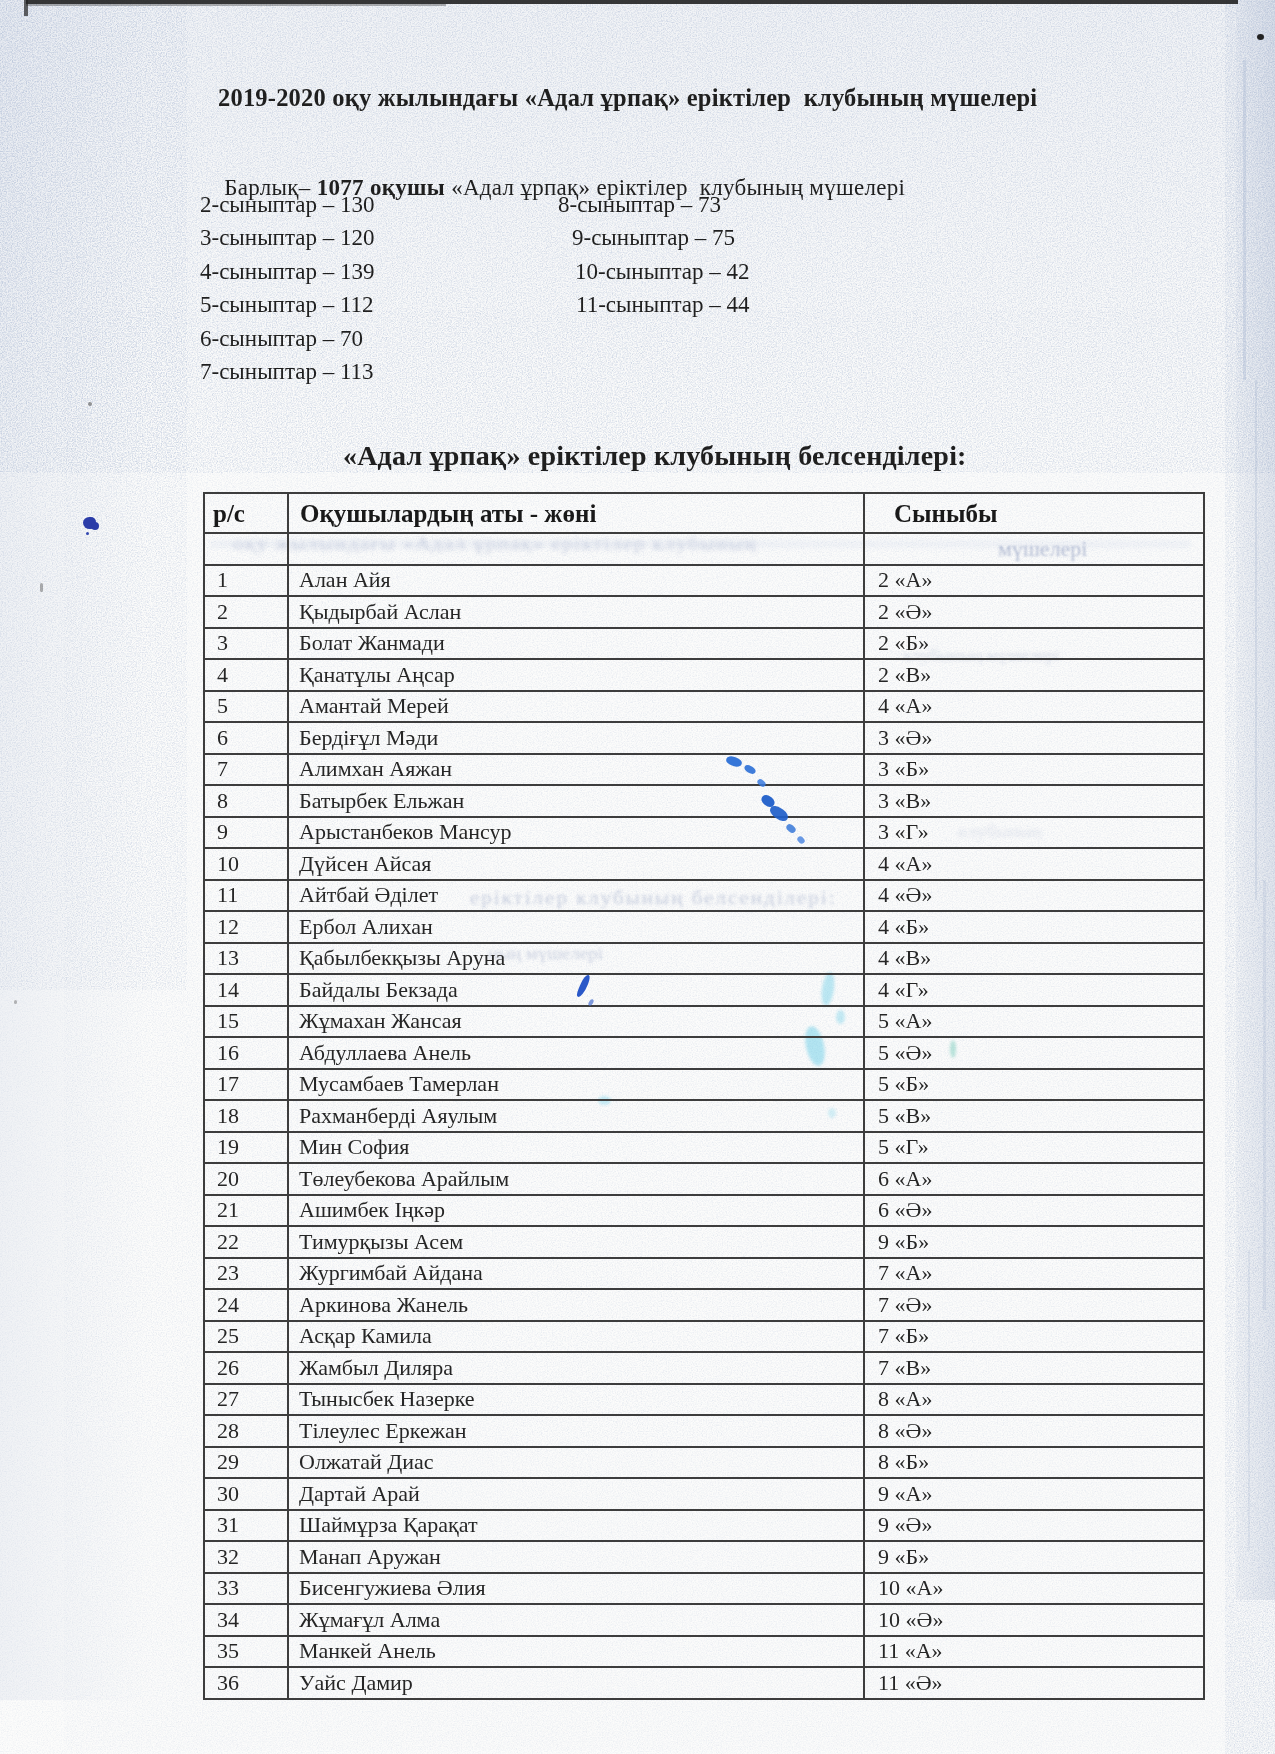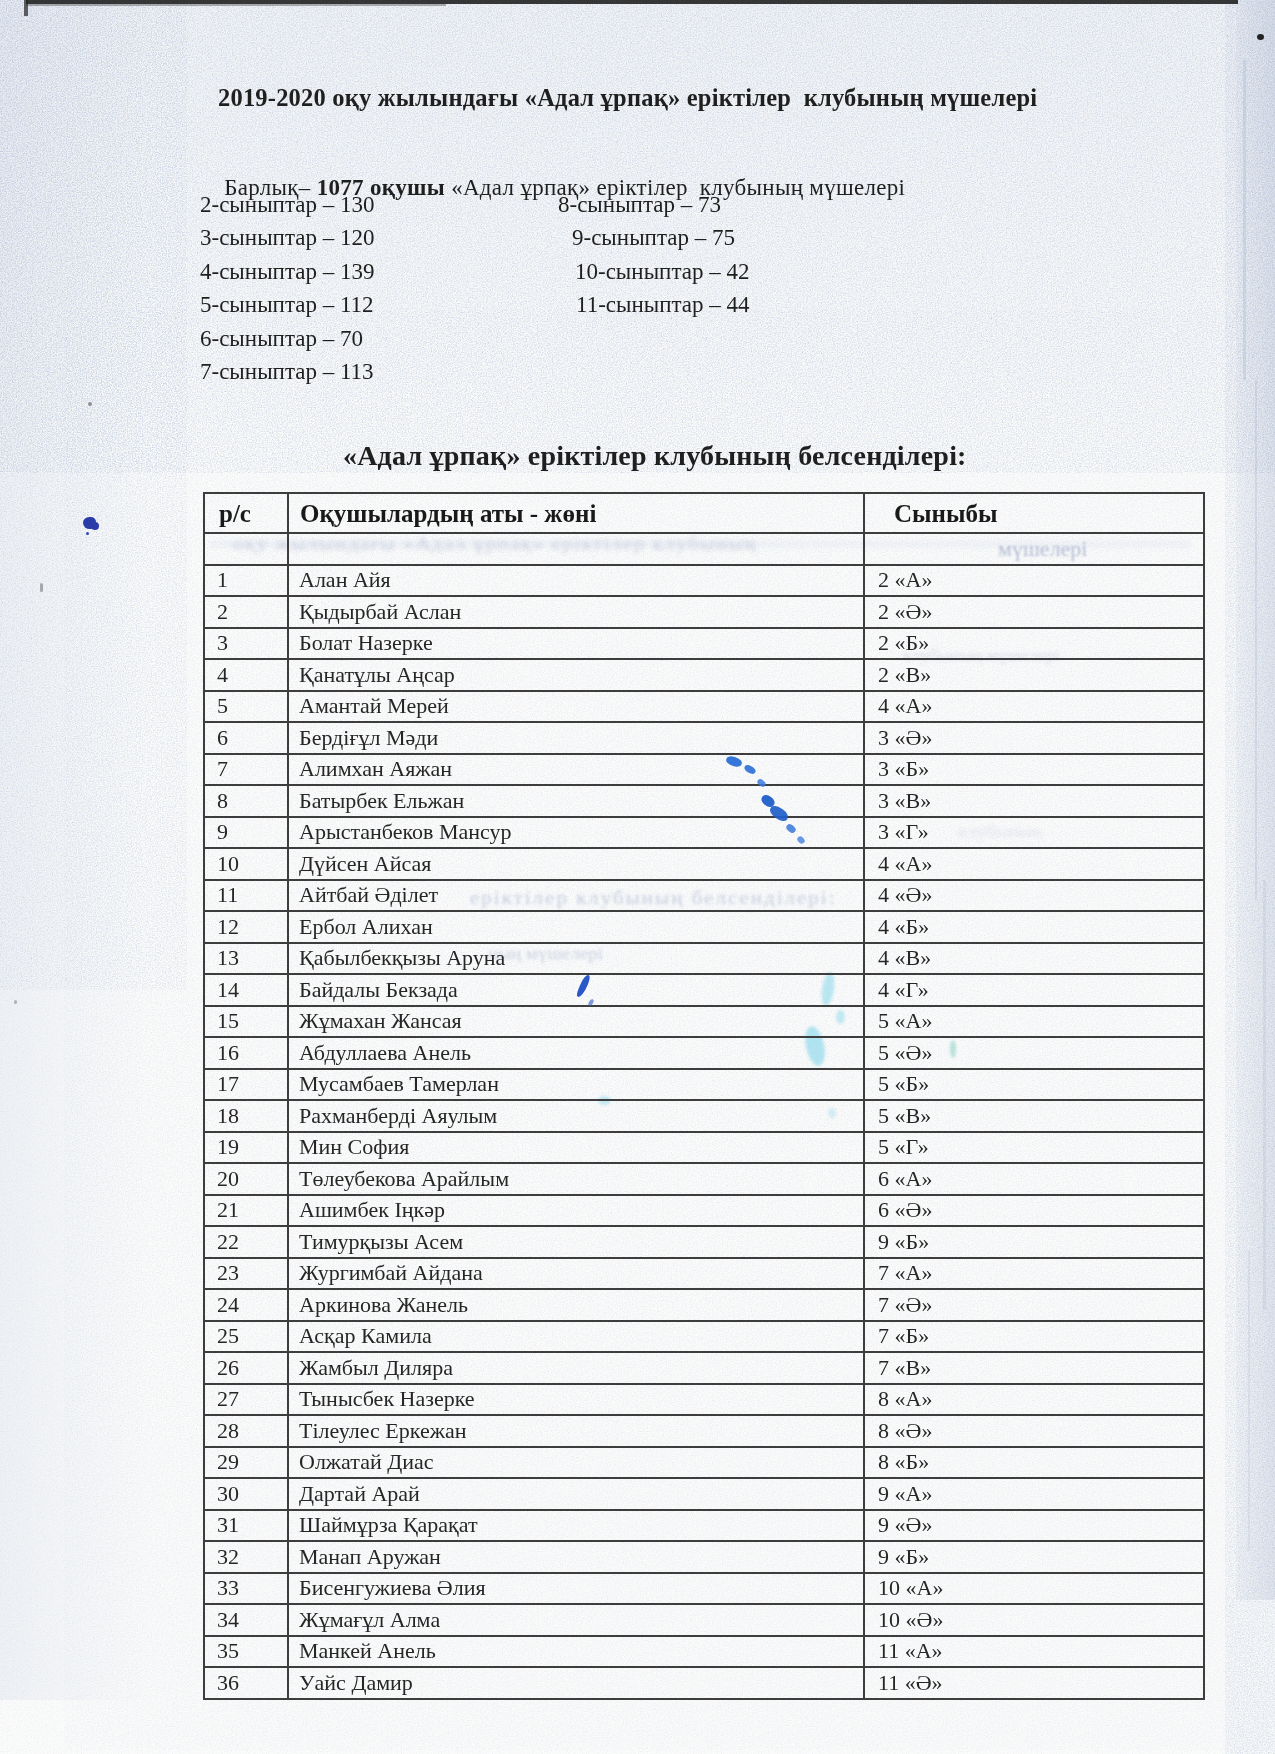--- a/index.html
+++ b/index.html
@@ -56,21 +56,21 @@
   table.members{border-collapse:collapse;table-layout:fixed;width:1000px;background:transparent;}
   table.members col.c-no{width:84px;}
   table.members col.c-name{width:576px;}
   table.members col.c-class{width:340px;}
   table.members th,table.members td{
     border:2px solid #3d3d3d;background:transparent;
     text-align:left;vertical-align:middle;line-height:1;
     overflow:hidden;white-space:nowrap;
   }
   table.members th{height:36px;font-size:25px;font-weight:bold;color:#191919;}
-  table.members th.h-no{padding-left:14px;}
+  table.members th.h-no{padding-left:8px;}
   table.members th.h-name{padding-left:11px;}
   table.members th.h-class{padding-left:29px;}
   tr.spacer-row td{height:14px;border-top:2px solid #3d3d3d;border-bottom:2px solid #3d3d3d;}
   table.members td{height:27.5px;font-size:22px;color:#262626;}
   td.no-cell{padding-left:12px;}
   td.name-cell{padding-left:10px;}
   td.class-cell{padding-left:13px;}
   
   .ghost{position:absolute;z-index:2;color:#53689f;white-space:pre;pointer-events:none;transform:scaleY(.92);}
   .ghost.g1{left:233px;top:532px;font-size:21px;filter:blur(2.2px);opacity:.26;letter-spacing:1.5px;}
@@ -204,21 +204,21 @@
               <td class="name-cell">Алан Айя</td>
               <td class="class-cell">2 «А»</td>
             </tr>
             <tr>
               <td class="no-cell">2</td>
               <td class="name-cell">Қыдырбай Аслан</td>
               <td class="class-cell">2 «Ә»</td>
             </tr>
             <tr>
               <td class="no-cell">3</td>
-              <td class="name-cell">Болат Назерке</td>
+              <td class="name-cell">Болат Жанмади</td>
               <td class="class-cell">2 «Б»</td>
             </tr>
             <tr>
               <td class="no-cell">4</td>
               <td class="name-cell">Қанатұлы Аңсар</td>
               <td class="class-cell">2 «В»</td>
             </tr>
             <tr>
               <td class="no-cell">5</td>
               <td class="name-cell">Амантай Мерей</td>

